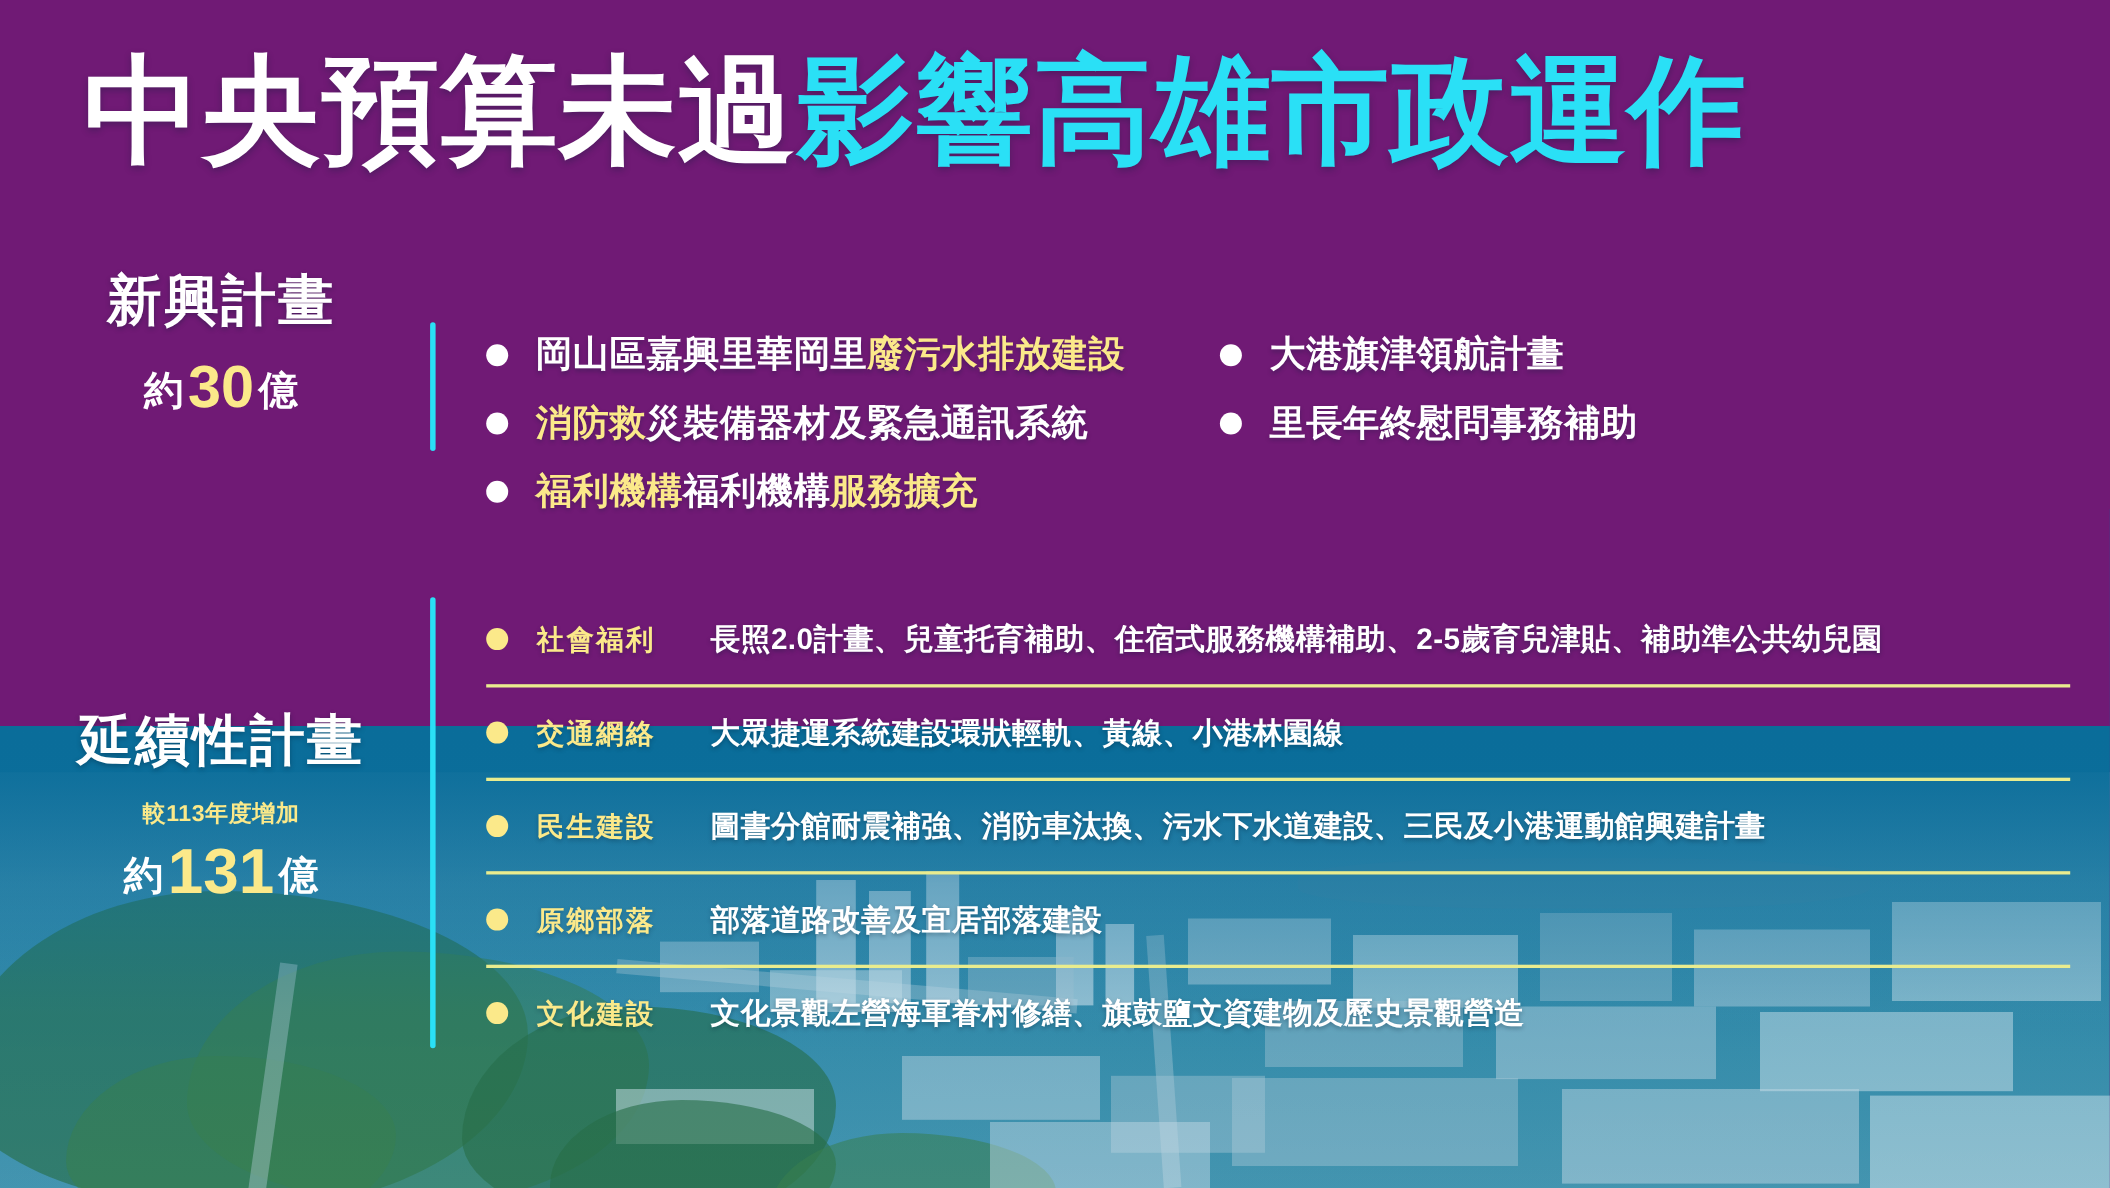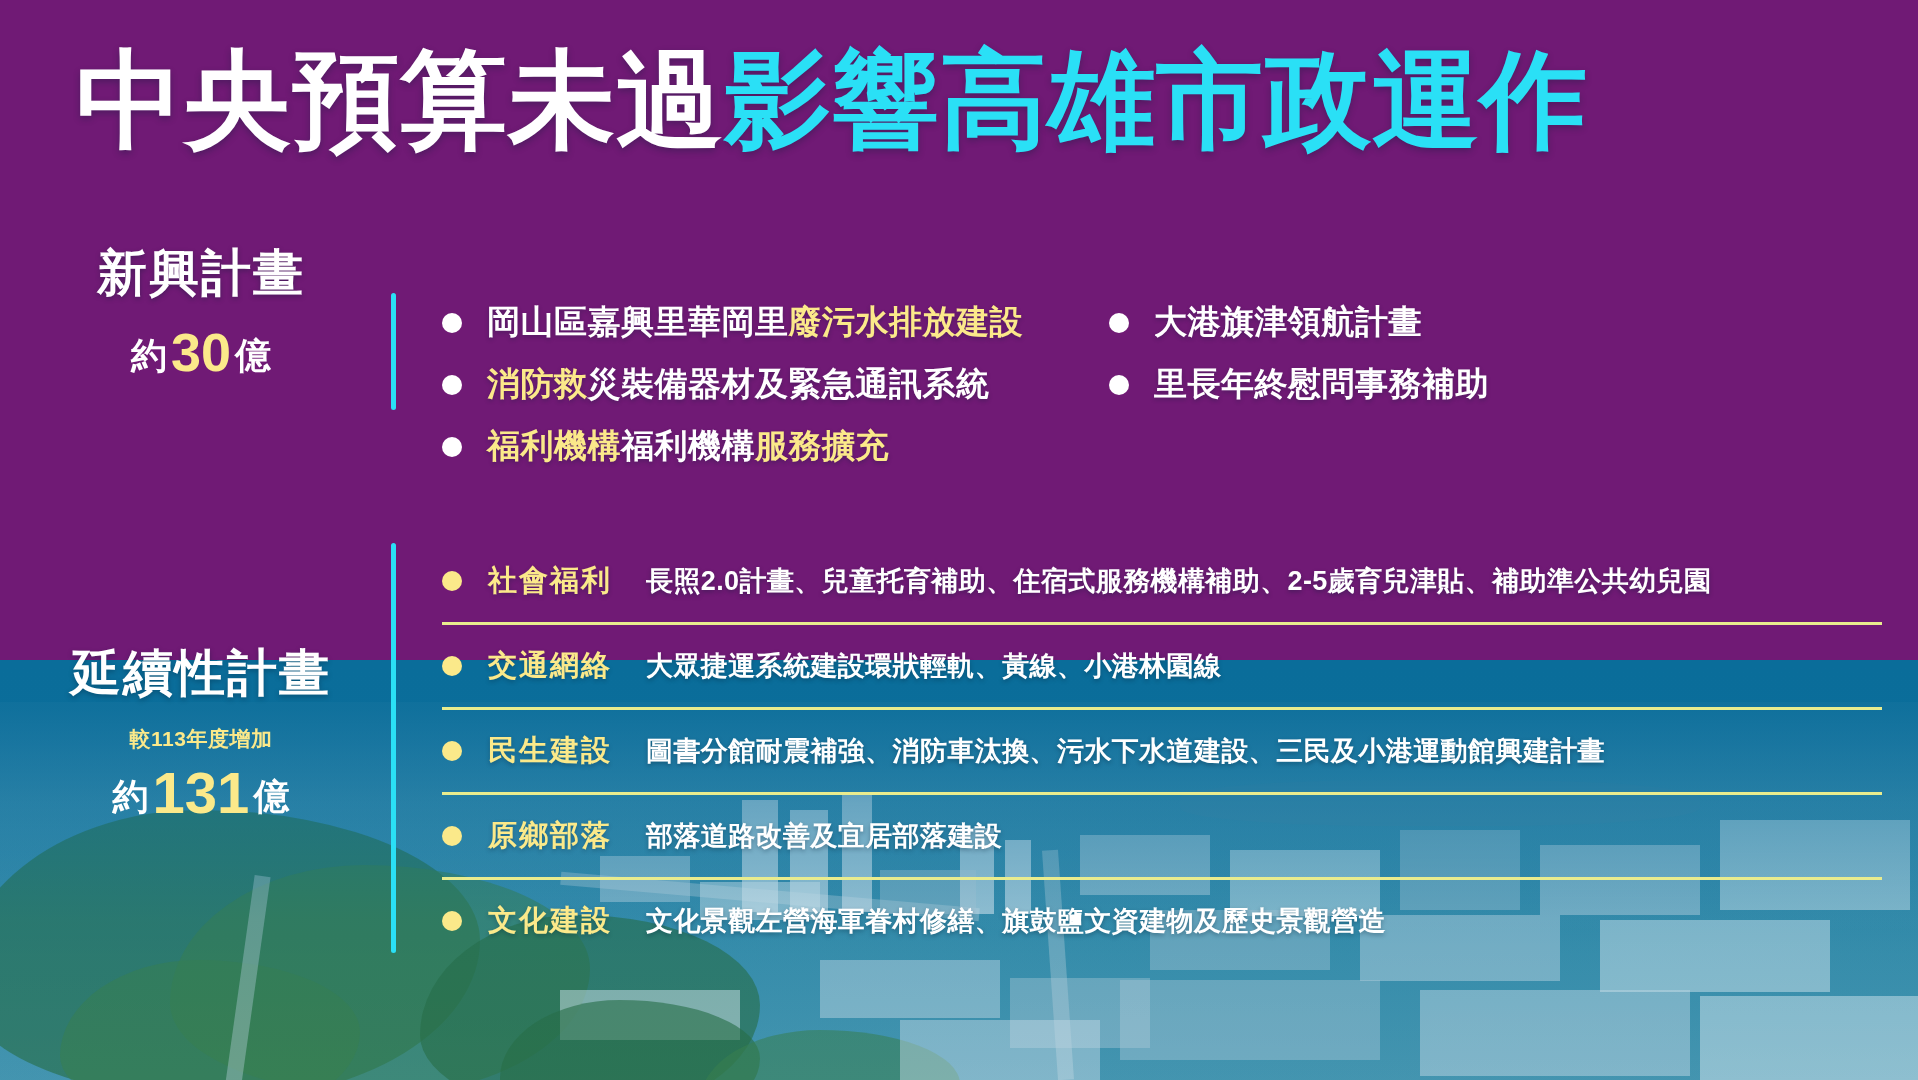--- a/index.html
+++ b/index.html
@@ -93,21 +93,21 @@
   .bl-text .hl{color:#fbe98a;}
 
   #new-col-a{position:absolute;left:442px;top:300px;}
   #new-col-b{position:absolute;left:1109px;top:300px;}
 
   
   #cont-table{position:absolute;left:442px;top:540px;width:1440px;}
   .cat-row{display:flex;align-items:center;height:82px;}
   .cat-row .dot{margin-right:26px;}
   .cat-name{
-    font-size:29px;font-weight:900;color:#fbe98a;letter-spacing:2px;
+    font-size:25px;font-weight:900;color:#fbe98a;letter-spacing:2px;
     width:158px;flex:0 0 158px;white-space:nowrap;
     text-shadow:0 2px 4px rgba(0,30,50,.30);
   }
   .cat-desc{
     font-size:27px;font-weight:700;color:#ffffff;white-space:nowrap;letter-spacing:.4px;
     text-shadow:0 2px 4px rgba(0,30,50,.35);
   }
   .hr{height:3px;background:#e9ec8e;width:100%;}
 </style>
 </head>

